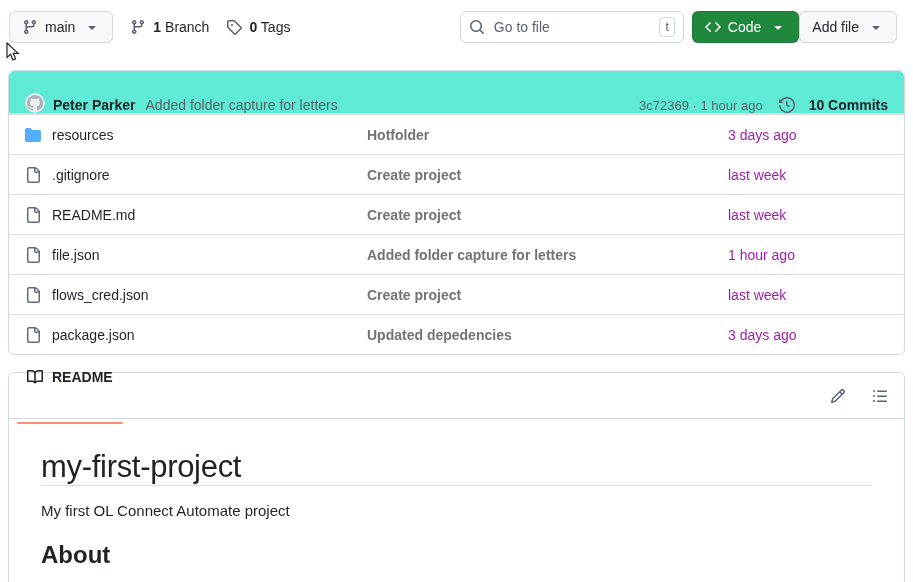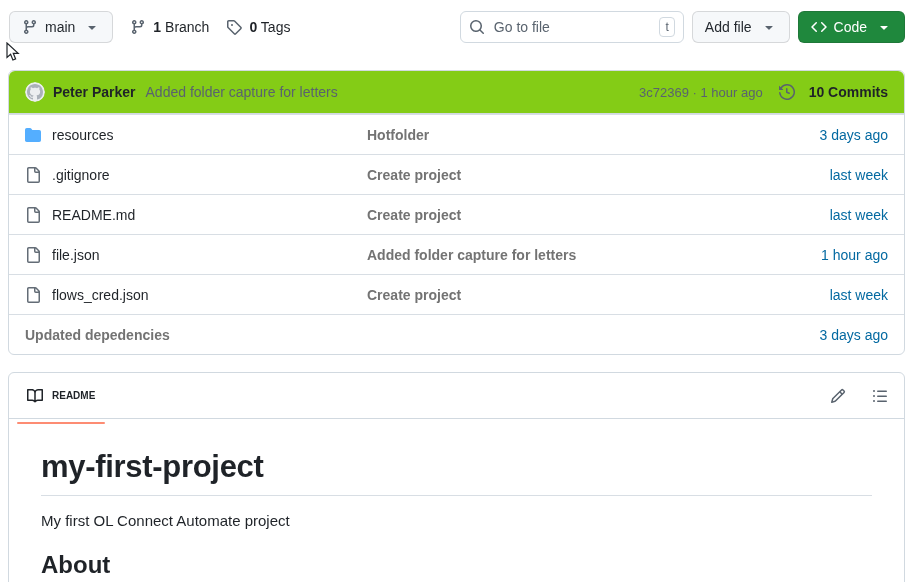--- a/index.html
+++ b/index.html
@@ -37,60 +37,60 @@
     border:1px solid #d1d9e0; border-radius:4px; padding:0 5px; height:20px;
     display:flex; align-items:center; font-size:12px; color:#59636e;
   }
   .addfile { margin-right:8px; }
 
   
   .card { margin:0 8px; border:1px solid #d1d9e0; border-radius:6px; background:#fff; }
   .commit-card { margin-top:26px; }
 
   .commit-bar {
-    display:flex; align-items:center; gap:8px; height:43px; padding:0 16px;
-    background:#84cc16; border-bottom:1px solid #d1d9e0; border-radius:6px 6px 0 0;
+    display:flex; align-items:flex-end; gap:8px; height:43px; padding:0 16px;
+    background:#5eead4; border-bottom:1px solid #d1d9e0; border-radius:6px 6px 0 0;
   }
   .avatar { width:20px; height:20px; border-radius:50%; overflow:hidden; flex:none; cursor:pointer; }
   .commit-author { font-weight:700; cursor:pointer; }
   .commit-msg { color:#59636e; margin-left:2px; cursor:pointer; }
   .commit-right { margin-left:auto; display:flex; align-items:center; gap:16px; }
   .sha-time { color:#59636e; font-size:13px; cursor:pointer; }
   .commits-link { display:flex; align-items:center; gap:14px; font-weight:700; cursor:pointer; }
 
   .row { display:flex; align-items:center; height:40px; padding:0 16px; border-top:1px solid #d8dee4; }
   .row:first-of-type { border-top:none; }
   .cell-name { width:342px; flex:none; display:flex; align-items:center; gap:11px; }
   .fname { color:#1f2328; cursor:pointer; }
   .cell-msg { flex:1; color:#737373; cursor:pointer; overflow:hidden; white-space:nowrap; text-overflow:ellipsis;font-weight:bold; }
-  .cell-date { width:160px; flex:none; text-align:right; color:#0369a1; }
+  .cell-date { width:160px; flex:none; text-align:left; color:#a21caf; }
   .folder-ic { color:#54aeff; }
   .file-ic { color:#636c76; }
 
   
   .readme-card { margin-top:17px; border-radius:6px; }
   .readme-header {
     display:flex; align-items:center; height:46px; padding:0 16px 0 8px;
     border-bottom:1px solid #d1d9e0;
   }
   .readme-tab {
-    position:relative; display:flex; align-items:center; gap:9px; height:54px;
-    padding:0 10px; font-weight:700; font-size:10px; cursor:pointer;
+    position:relative; display:flex; gap:9px; height:54px;
+    padding:0 10px; font-weight:700; font-size:14px; cursor:pointer;
   }
   .readme-tab::after {
     content:""; position:absolute; left:0; right:0; bottom:-1px; height:2px;
     background:#fd8c73; border-radius:2px;
   }
   .header-icons { margin-left:auto; display:flex; align-items:center; gap:26px; }
   .hicon { color:#59636e; cursor:pointer; }
 
   .readme-body { padding:30px 32px; }
   .md-title {
-    margin:0 0 16px; padding-bottom:10px; border-bottom:1px solid #d8dee4;
-    font-size:31px; font-weight:700; letter-spacing:-0.3px;
+    margin:0 0 16px; border-bottom:1px solid #d8dee4;
+    font-size:31px; font-weight:400; letter-spacing:-0.3px;
   }
   .md-desc { margin:0 0 18px; font-size:15px; color:#1f2328; }
   .md-about { margin:22px 0 0; font-size:24px; font-weight:700; }
 
   .mouse-cursor { position:absolute; left:6px; top:42px; z-index:10; pointer-events:none; }
 </style>
 </head>
 <body>
 
 <div class="toolbar">
@@ -131,37 +131,37 @@
   <div class="searchbox">
     <span class="muted-ic">
       <svg width="16" height="16" viewBox="0 0 16 16" fill="currentColor">
           <path d="M10.68 11.74a6 6 0 0 1-7.922-8.982 6 6 0 0 1 8.982 7.922l3.04 3.04a.749.749 0 0 1-.326 1.275.749.749 0 0 1-.734-.215ZM11.5 7a4.499 4.499 0 1 0-8.997 0A4.499 4.499 0 0 0 11.5 7Z"></path>
         </svg>
     </span>
     <input type="text" placeholder="Go to file" style="">
     <span class="kbd">t</span>
   </div>
 
+  <button class="btn btn-primary">
+    <span>
+      <svg width="16" height="16" viewBox="0 0 16 16" fill="currentColor">
+          <path d="m11.28 3.22 4.25 4.25a.75.75 0 0 1 0 1.06l-4.25 4.25a.749.749 0 0 1-1.275-.326.749.749 0 0 1 .215-.734L13.94 8l-3.72-3.72a.749.749 0 0 1 .326-1.275.749.749 0 0 1 .734.215Zm-6.56 0a.751.751 0 0 1 1.042.018.751.751 0 0 1 .018 1.042L2.06 8l3.72 3.72a.749.749 0 0 1-.326 1.275.749.749 0 0 1-.734-.215L.47 8.53a.75.75 0 0 1 0-1.06Z"></path>
+        </svg>
+    </span>
+    <span>Code</span>
+    <span class="caret">
+      <svg width="16" height="16" viewBox="0 0 16 16" fill="currentColor">
+          <path d="m4.427 7.427 3.396 3.396a.25.25 0 0 0 .354 0l3.396-3.396A.25.25 0 0 0 11.396 7H4.604a.25.25 0 0 0-.177.427Z"></path>
+        </svg>
+    </span>
+  </button>
+
   <button class="btn addfile">
     <span>Add file</span>
     <span class="caret muted-ic">
-      <svg width="16" height="16" viewBox="0 0 16 16" fill="currentColor">
-          <path d="m4.427 7.427 3.396 3.396a.25.25 0 0 0 .354 0l3.396-3.396A.25.25 0 0 0 11.396 7H4.604a.25.25 0 0 0-.177.427Z"></path>
-        </svg>
-    </span>
-  </button>
-
-  <button class="btn btn-primary">
-    <span>
-      <svg width="16" height="16" viewBox="0 0 16 16" fill="currentColor">
-          <path d="m11.28 3.22 4.25 4.25a.75.75 0 0 1 0 1.06l-4.25 4.25a.749.749 0 0 1-1.275-.326.749.749 0 0 1 .215-.734L13.94 8l-3.72-3.72a.749.749 0 0 1 .326-1.275.749.749 0 0 1 .734.215Zm-6.56 0a.751.751 0 0 1 1.042.018.751.751 0 0 1 .018 1.042L2.06 8l3.72 3.72a.749.749 0 0 1-.326 1.275.749.749 0 0 1-.734-.215L.47 8.53a.75.75 0 0 1 0-1.06Z"></path>
-        </svg>
-    </span>
-    <span>Code</span>
-    <span class="caret">
       <svg width="16" height="16" viewBox="0 0 16 16" fill="currentColor">
           <path d="m4.427 7.427 3.396 3.396a.25.25 0 0 0 .354 0l3.396-3.396A.25.25 0 0 0 11.396 7H4.604a.25.25 0 0 0-.177.427Z"></path>
         </svg>
     </span>
   </button>
 </div>
 
 <div class="card commit-card">
 
   <div class="commit-bar">
@@ -245,20 +245,28 @@
             <path d="M2 1.75C2 .784 2.784 0 3.75 0h6.586c.464 0 .909.184 1.237.513l2.914 2.914c.329.328.513.773.513 1.237v9.586A1.75 1.75 0 0 1 13.25 16h-9.5A1.75 1.75 0 0 1 2 14.25Zm1.75-.25a.25.25 0 0 0-.25.25v12.5c0 .138.112.25.25.25h9.5a.25.25 0 0 0 .25-.25V6h-2.75A1.75 1.75 0 0 1 9 4.25V1.5Zm6.75.062V4.25c0 .138.112.25.25.25h2.688l-.011-.013-2.914-2.914-.013-.011Z"></path>
           </svg>
       </span>
       <span class="fname">flows_cred.json</span>
     </div>
     <span class="cell-msg">Create project</span>
     <span class="cell-date">last week</span>
   </div>
 
   <div class="row">
+    <div class="cell-name">
+      <span class="file-ic">
+        <svg width="16" height="16" viewBox="0 0 16 16" fill="currentColor">
+            <path d="M2 1.75C2 .784 2.784 0 3.75 0h6.586c.464 0 .909.184 1.237.513l2.914 2.914c.329.328.513.773.513 1.237v9.586A1.75 1.75 0 0 1 13.25 16h-9.5A1.75 1.75 0 0 1 2 14.25Zm1.75-.25a.25.25 0 0 0-.25.25v12.5c0 .138.112.25.25.25h9.5a.25.25 0 0 0 .25-.25V6h-2.75A1.75 1.75 0 0 1 9 4.25V1.5Zm6.75.062V4.25c0 .138.112.25.25.25h2.688l-.011-.013-2.914-2.914-.013-.011Z"></path>
+          </svg>
+      </span>
+      <span class="fname">package.json</span>
+    </div>
     <span class="cell-msg">Updated depedencies</span>
     <span class="cell-date">3 days ago</span>
   </div>
 </div>
 
 <div class="card readme-card">
   <div class="readme-header">
     <span class="readme-tab">
       <span>
         <svg width="16" height="16" viewBox="0 0 16 16" fill="currentColor">

